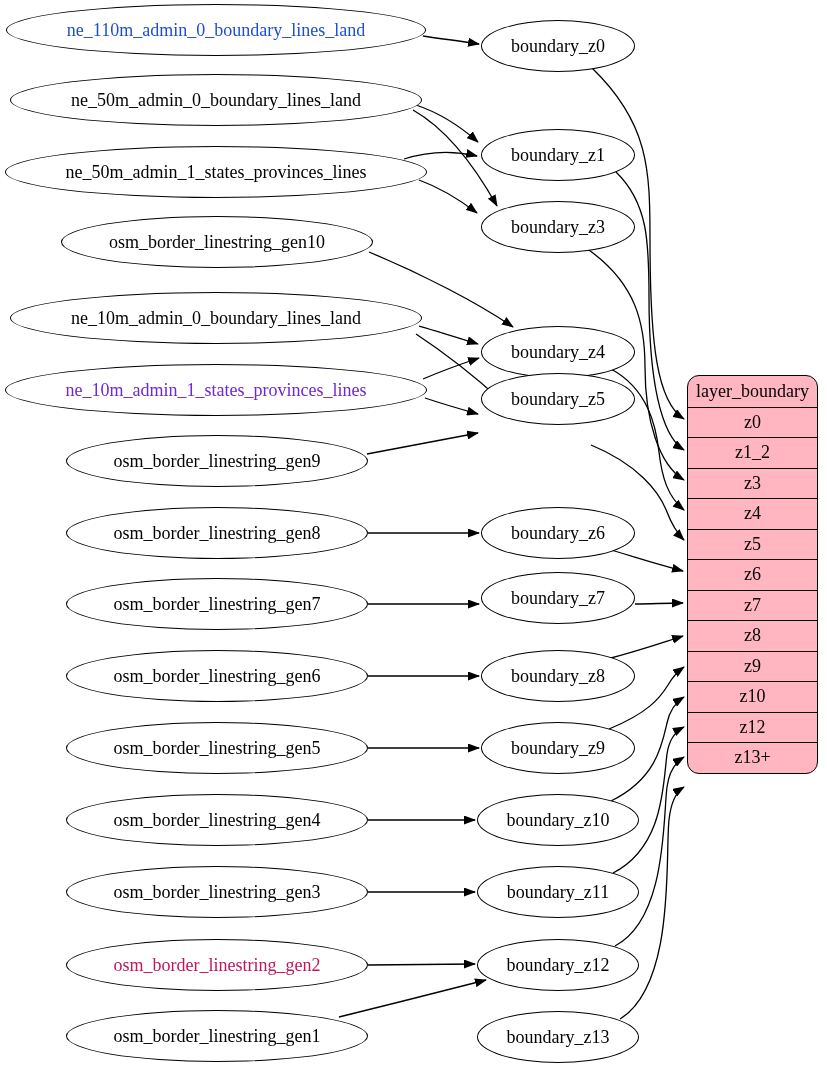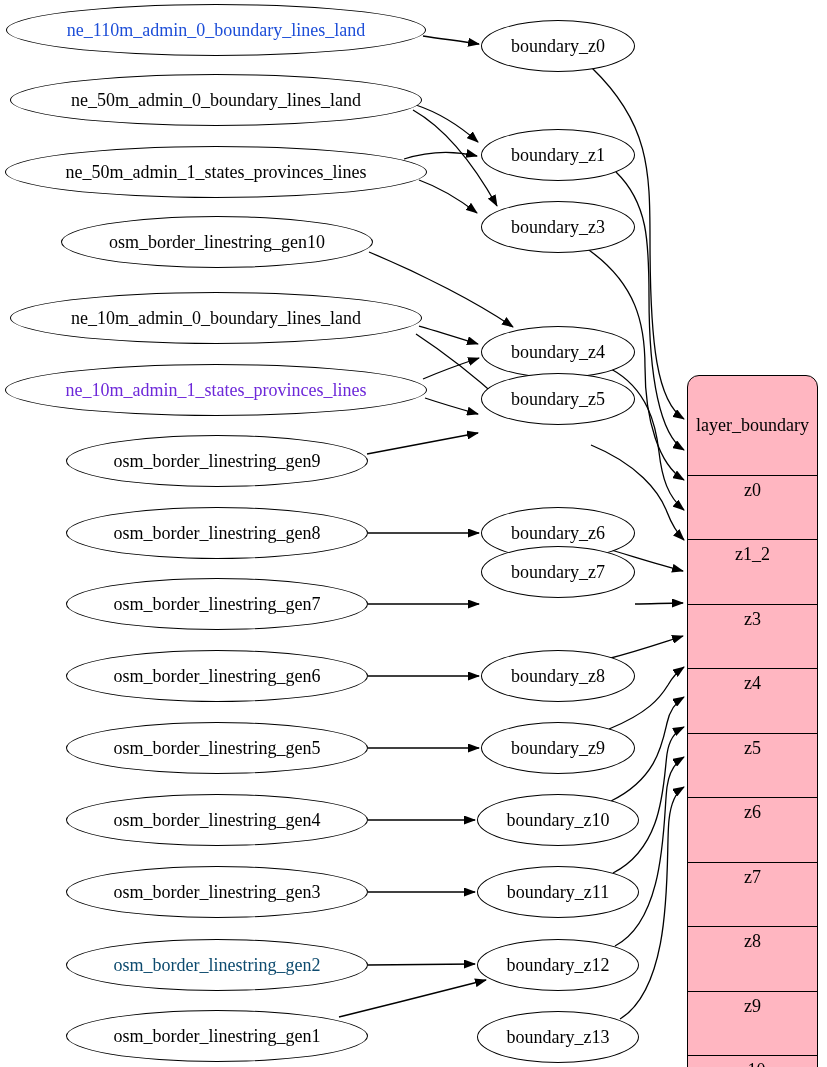--- a/index.html
+++ b/index.html
@@ -37,21 +37,20 @@
     flex-direction: column;
   }
   .trow {
     flex: 0 0 auto;
     box-sizing: border-box;
     display: flex;
     align-items: center;
     justify-content: center;
     font-size: 18px;
     white-space: nowrap;
-    margin-top: 34px;
   }
   .trow + .trow { border-top: 1px solid #000000; }
 </style>
 </head>
 <body>
 
 <div class="canvas" id="canvas">
 
   <svg class="edges" viewBox="0 0 827 1067" width="827" height="1067" aria-hidden="true">
     <defs>
@@ -102,29 +101,29 @@
       <div class="node" style="left: 61px; top: 216px; width: 312px; height: 52px; background: rgb(255, 255, 255); border: 1.4px solid rgb(0, 0, 0); color: rgb(0, 0, 0);">osm_border_linestring_gen10</div>
       <div class="node" style="left: 10px; top: 292px; width: 412px; height: 52px; background: rgb(255, 255, 255); border: 1.4px solid rgb(0, 0, 0); color: rgb(0, 0, 0);">ne_10m_admin_0_boundary_lines_land</div>
       <div class="node" style="left: 5px; top: 364px; width: 422px; height: 52px; background: rgb(255, 255, 255); border: 1.4px solid rgb(0, 0, 0); color: #6d28d9;">ne_10m_admin_1_states_provinces_lines</div>
       <div class="node" style="left: 66px; top: 435px; width: 302px; height: 52px; background: rgb(255, 255, 255); border: 1.4px solid rgb(0, 0, 0); color: rgb(0, 0, 0);">osm_border_linestring_gen9</div>
       <div class="node" style="left: 66px; top: 507px; width: 302px; height: 52px; background: rgb(255, 255, 255); border: 1.4px solid rgb(0, 0, 0); color: rgb(0, 0, 0);">osm_border_linestring_gen8</div>
       <div class="node" style="left: 66px; top: 578px; width: 302px; height: 52px; background: rgb(255, 255, 255); border: 1.4px solid rgb(0, 0, 0); color: rgb(0, 0, 0);">osm_border_linestring_gen7</div>
       <div class="node" style="left: 66px; top: 650px; width: 302px; height: 52px; background: rgb(255, 255, 255); border: 1.4px solid rgb(0, 0, 0); color: rgb(0, 0, 0);">osm_border_linestring_gen6</div>
       <div class="node" style="left: 66px; top: 722px; width: 302px; height: 52px; background: rgb(255, 255, 255); border: 1.4px solid rgb(0, 0, 0); color: rgb(0, 0, 0);">osm_border_linestring_gen5</div>
       <div class="node" style="left: 66px; top: 794px; width: 302px; height: 52px; background: rgb(255, 255, 255); border: 1.4px solid rgb(0, 0, 0); color: rgb(0, 0, 0);">osm_border_linestring_gen4</div>
       <div class="node" style="left: 66px; top: 866px; width: 302px; height: 52px; background: rgb(255, 255, 255); border: 1.4px solid rgb(0, 0, 0); color: rgb(0, 0, 0);">osm_border_linestring_gen3</div>
-      <div class="node" style="left: 66px; top: 939px; width: 302px; height: 52px; background: rgb(255, 255, 255); border: 1.4px solid rgb(0, 0, 0); color: #0c4a6e;">osm_border_linestring_gen2</div>
+      <div class="node" style="left: 66px; top: 939px; width: 302px; height: 52px; background: rgb(255, 255, 255); border: 1.4px solid rgb(0, 0, 0); color: #be185d;">osm_border_linestring_gen2</div>
       <div class="node" style="left: 66px; top: 1010px; width: 302px; height: 52px; background: rgb(255, 255, 255); border: 1.4px solid rgb(0, 0, 0); color: rgb(0, 0, 0);">osm_border_linestring_gen1</div>
       <div class="node" style="left: 481px; top: 20px; width: 154px; height: 52px; background: rgb(255, 255, 255); border: 1.4px solid rgb(0, 0, 0); color: rgb(0, 0, 0);">boundary_z0</div>
       <div class="node" style="left: 481px; top: 129px; width: 154px; height: 52px; background: rgb(255, 255, 255); border: 1.4px solid rgb(0, 0, 0); color: rgb(0, 0, 0);">boundary_z1</div>
       <div class="node" style="left: 481px; top: 201px; width: 154px; height: 52px; background: rgb(255, 255, 255); border: 1.4px solid rgb(0, 0, 0); color: rgb(0, 0, 0);">boundary_z3</div>
       <div class="node" style="left: 481px; top: 326px; width: 154px; height: 52px; background: rgb(255, 255, 255); border: 1.4px solid rgb(0, 0, 0); color: rgb(0, 0, 0);">boundary_z4</div>
       <div class="node" style="left: 481px; top: 373px; width: 154px; height: 52px; background: rgb(255, 255, 255); border: 1.4px solid rgb(0, 0, 0); color: rgb(0, 0, 0);">boundary_z5</div>
       <div class="node" style="left: 481px; top: 507px; width: 154px; height: 52px; background: rgb(255, 255, 255); border: 1.4px solid rgb(0, 0, 0); color: rgb(0, 0, 0);">boundary_z6</div>
-      <div class="node" style="left: 481px; top: 546px; width: 154px; height: 52px; background: rgb(255, 255, 255); border: 1.4px solid rgb(0, 0, 0); color: rgb(0, 0, 0);">boundary_z7</div>
+      <div class="node" style="left: 481px; top: 572px; width: 154px; height: 52px; background: rgb(255, 255, 255); border: 1.4px solid rgb(0, 0, 0); color: rgb(0, 0, 0);">boundary_z7</div>
       <div class="node" style="left: 481px; top: 650px; width: 154px; height: 52px; background: rgb(255, 255, 255); border: 1.4px solid rgb(0, 0, 0); color: rgb(0, 0, 0);">boundary_z8</div>
       <div class="node" style="left: 481px; top: 722px; width: 154px; height: 52px; background: rgb(255, 255, 255); border: 1.4px solid rgb(0, 0, 0); color: rgb(0, 0, 0);">boundary_z9</div>
       <div class="node" style="left: 477px; top: 794px; width: 162px; height: 52px; background: rgb(255, 255, 255); border: 1.4px solid rgb(0, 0, 0); color: rgb(0, 0, 0);">boundary_z10</div>
       <div class="node" style="left: 477px; top: 866px; width: 162px; height: 52px; background: rgb(255, 255, 255); border: 1.4px solid rgb(0, 0, 0); color: rgb(0, 0, 0);">boundary_z11</div>
       <div class="node" style="left: 477px; top: 939px; width: 162px; height: 52px; background: rgb(255, 255, 255); border: 1.4px solid rgb(0, 0, 0); color: rgb(0, 0, 0);">boundary_z12</div>
       <div class="node" style="left: 477px; top: 1011px; width: 162px; height: 52px; background: rgb(255, 255, 255); border: 1.4px solid rgb(0, 0, 0); color: rgb(0, 0, 0);">boundary_z13</div>
     </div>
 
   <div class="ltable" id="ltable" style="left: 687px; top: 375px; width: 131px; background: rgb(255, 182, 193); border: 1.4px solid rgb(0, 0, 0); color: rgb(0, 0, 0);">
     <div class="trow" id="ltable-title" style="height: 30.5px;">layer_boundary</div>

